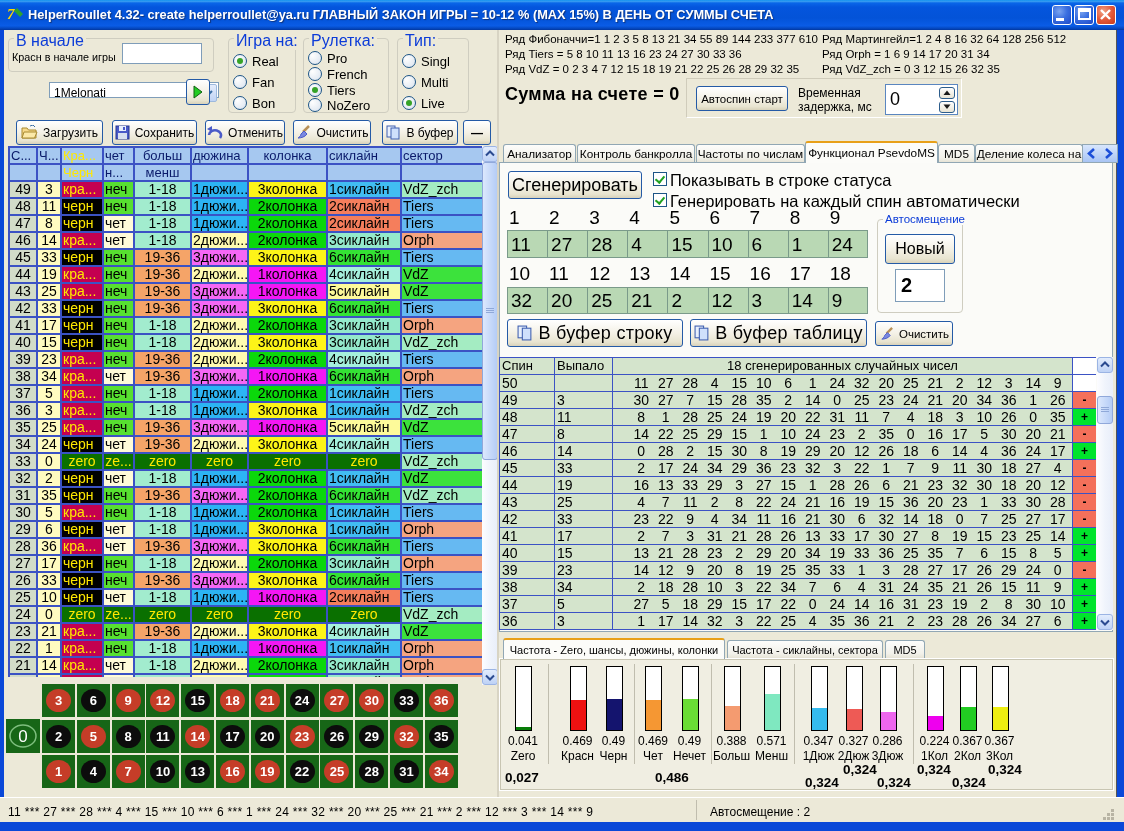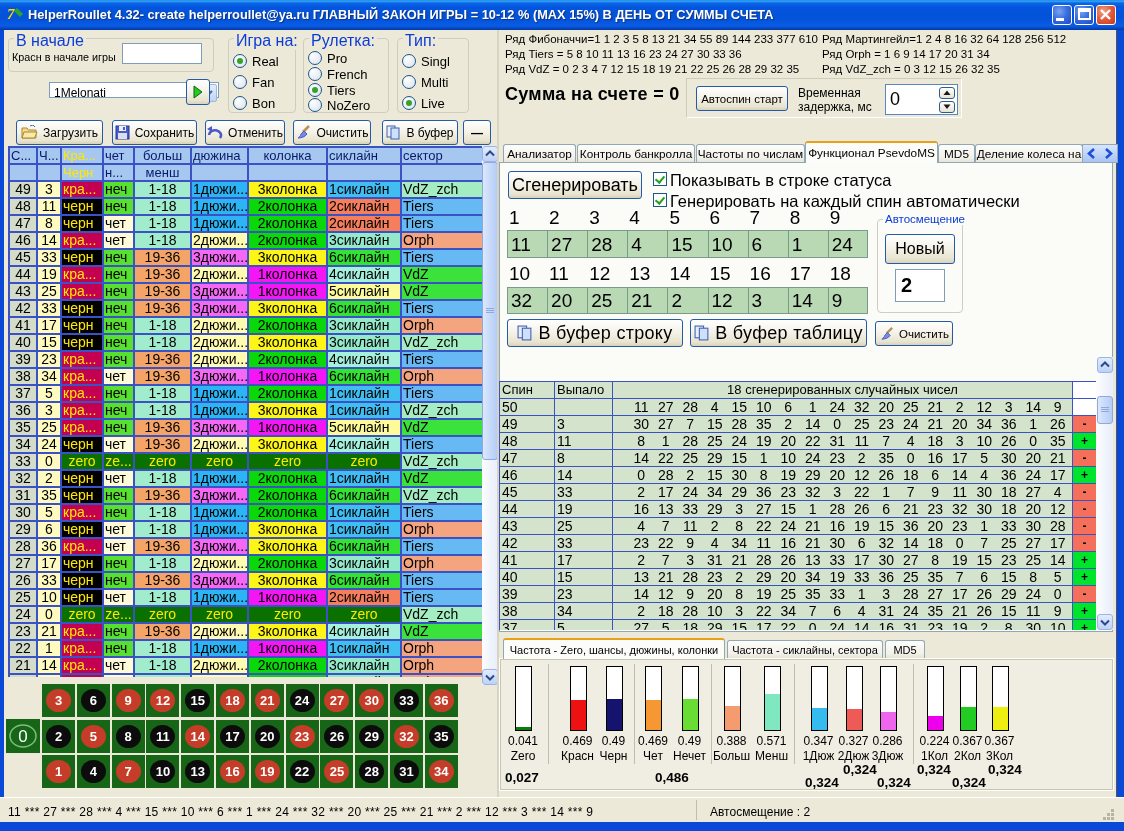--- a/index.html
+++ b/index.html
@@ -59,21 +59,21 @@
 .sthumb{position:absolute;left:0;width:16px;border:1px solid #90a8da;border-radius:3px;background:linear-gradient(90deg,#dce8fd,#b4ccf6);box-sizing:border-box;}
 .sthumb:after{content:"";position:absolute;left:3px;top:50%;margin-top:-3px;width:8px;height:1px;background:#8fa8d8;box-shadow:0 2px 0 #8fa8d8,0 4px 0 #8fa8d8;}
 .rc{position:absolute;width:33px;height:33px;background:#176617;}
 .rc .cir{position:absolute;left:4px;top:5px;width:25px;height:23px;border-radius:50%;color:#fff;font-weight:bold;font-size:13px;display:flex;align-items:center;justify-content:center;}
 .cir.r{background:#c53d28;}
 .cir.b{background:#0c0c0c;}
 #rtxt div{position:absolute;white-space:nowrap;font-size:11.5px;}
 .tab{position:absolute;box-sizing:border-box;border:1px solid #91a7b4;border-bottom:none;border-radius:3px 3px 0 0;background:linear-gradient(180deg,#fdfdfb,#f2f1ea 70%,#e4e1d2 100%);font-size:11.8px;display:flex;align-items:center;justify-content:center;white-space:nowrap;}
 .tab.act{background:#fcfcf9;border-top:2px solid #e8a018;z-index:5;}
 #stab{position:absolute;left:499px;top:357px;width:597px;height:273px;overflow:hidden;}
-#stab table{border-collapse:collapse;table-layout:fixed;width:597px;margin-top:24px;}
+#stab table{border-collapse:collapse;table-layout:fixed;width:597px;}
 #stab td{border:1px solid #3b52c4;height:16px;line-height:16px;padding:0 2px;font-size:14px;background:#d4e4cc;white-space:nowrap;overflow:hidden;}
 #stab td.pm{text-align:center;font-weight:bold;padding:0;font-size:12px;}
 #stab td.plus{background:#00e42c;}
 #stab td.minus{background:#f4705a;}
 #stab tr.h td{font-size:13px;}
 #stab td.wh{background:#fff;}
 .nums{display:flex;width:100%;padding-left:14px;box-sizing:border-box;}
 .nums span{flex:1;text-align:center;}
 .bar{position:absolute;width:17px;height:65px;border:1px solid #000;background:#fff;box-sizing:border-box;}
 .bar .fill{position:absolute;left:0;bottom:0;width:100%;}

